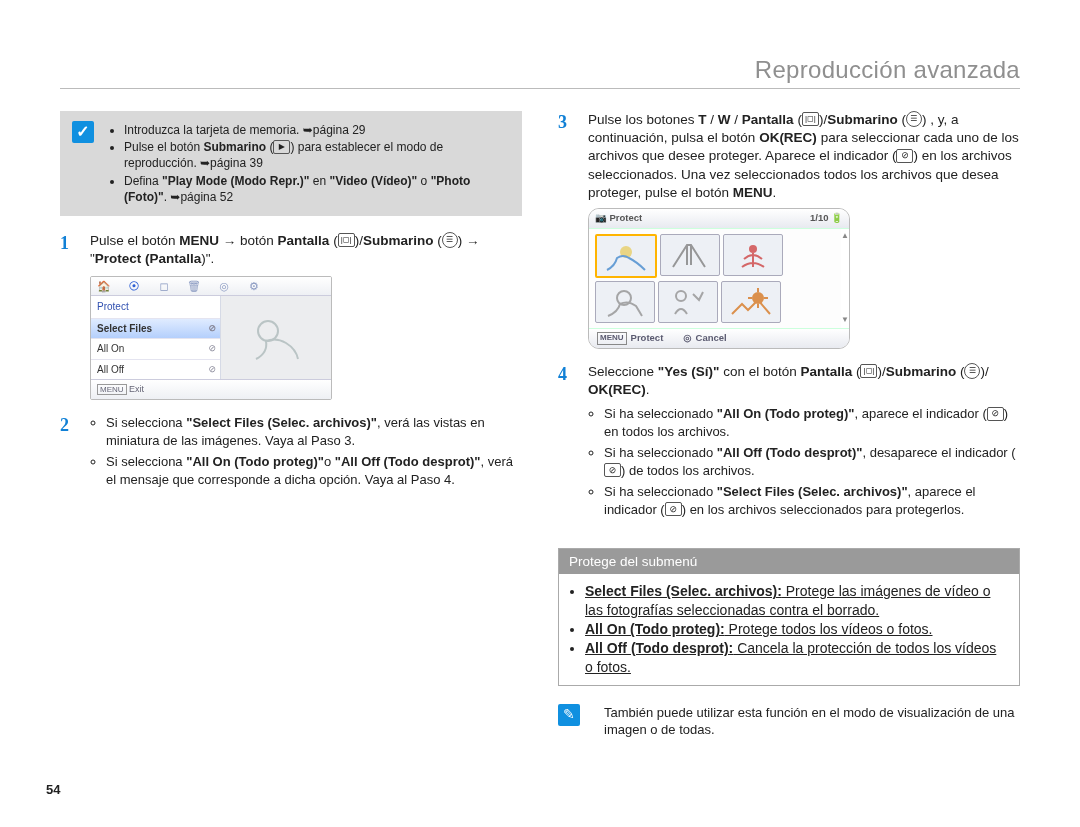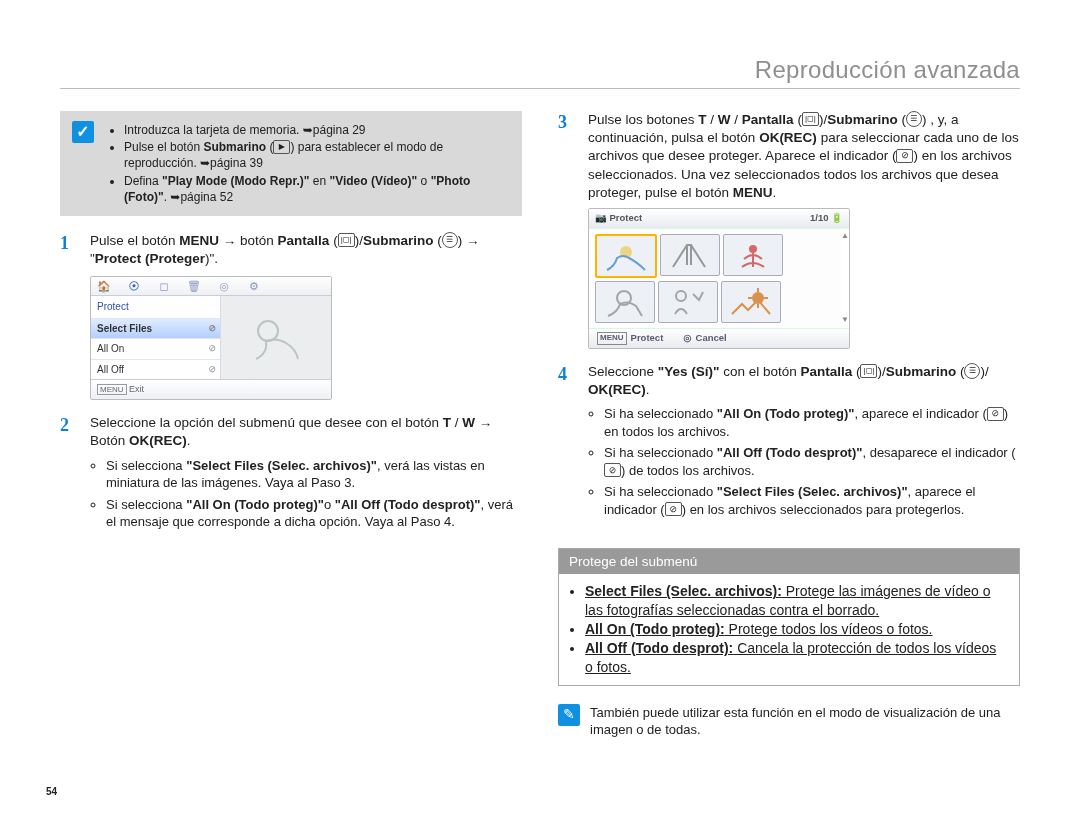--- a/index.html
+++ b/index.html
@@ -113,21 +113,21 @@
     font-size: 14px;
     line-height: 1.35;
     text-decoration: underline;
   }
   .opts-body ul { margin: 0; padding-left: 14px; }
   .note-row {
     display: flex;
     margin-top: 18px;
     font-size: 13px;
     line-height: 1.35;
-    gap: 10px;
+    gap: 24px;
   }
   .note-icon {
     width: 22px;
     height: 22px;
     flex: 0 0 22px;
     background: #1090e0;
     border-radius: 2px;
     position: relative;
   }
   .note-icon::before {
@@ -135,21 +135,21 @@
     position: absolute;
     color: #fff;
     font-size: 14px;
     top: 1px;
     left: 5px;
   }
   .page-num {
     position: absolute;
     left: 46px;
     bottom: 30px;
-    font-size: 10px;
+    font-size: 13px;
     font-weight: 700;
   }
 
   
   .menu-shot {
     width: 240px;
     border: 1px solid #bbb;
     background: #fff;
     margin: 8px 0 14px 0;
     font-size: 10px;
@@ -177,21 +177,21 @@
   .menu-bot { background:linear-gradient(#fff,#eef0f4); padding:3px 6px; border-top:1px solid #ccd; color:#667; font-size:9px;}
 
   
   .grid-shot {
     width: 260px;
     border: 1px solid #bbb;
     margin: 6px 0 14px 0;
     font-size: 9.5px;
     color: #444;
     background:#fff;
-    border-radius:2px;
+    border-radius:11px;
     overflow:hidden;
   }
   .grid-top {
     background: linear-gradient(#fff,#e8eaf0);
     display:flex;
     justify-content:space-between;
     padding:3px 6px;
     color:#555;
     font-weight:700;
     border-bottom:1px solid #cfd;
@@ -261,21 +261,21 @@
         <ul>
           <li>Introduzca la tarjeta de memoria. ➥página 29</li>
           <li>Pulse el botón <b>Submarino</b> (<span class="inline-icon">▶</span>) para establecer el modo de reproducción. ➥página 39</li>
           <li>Defina <b>"Play Mode (Modo Repr.)"</b> en <b>"Video (Vídeo)"</b> o <b>"Photo (Foto)"</b>. ➥página 52</li>
         </ul>
       </div>
 
       <ol class="steps">
         <li>
           <span class="num">1</span>
-          <span>Pulse el botón <b>MENU</b> → botón <b>Pantalla</b> (<span class="inline-icon">|◻|</span>)/<b>Submarino</b> (<span class="inline-icon round">☰</span>) → "<b>Protect (Proteger</b>)".</span>
+          <span>Pulse el botón <b>MENU</b> → botón <b>Pantalla</b> (<span class="inline-icon">|◻|</span>)/<b>Submarino</b> (<span class="inline-icon round">☰</span>) → "<b>Protect (Pantalla</b>)".</span>
 
           
           <div class="menu-shot">
             <div class="menu-top">
               <span>🏠</span>
               <span class="active">⦿</span>
               <span>◻</span>
               <span>🗑</span>
               <span>◎</span>
               <span>⚙</span>
@@ -295,21 +295,20 @@
               </div>
             </div>
             <div class="menu-bot">
               <span style="border:1px solid #999;padding:0 2px;font-size:8px;">MENU</span>&nbsp;<span>Exit</span>
             </div>
           </div>
         </li>
 
         <li>
           <span class="num">2</span>
-          <span>Seleccione la opción del submenú que desee con el botón <b>T</b> / <b>W</b> → Botón <b>OK(REC)</b>.</span>
           <ul class="sub">
             <li>Si selecciona <b>"Select Files (Selec. archivos)"</b>, verá las vistas en miniatura de las imágenes. Vaya al Paso 3.</li>
             <li>Si selecciona <b>"All On (Todo proteg)"</b>o <b>"All Off (Todo desprot)"</b>, verá el mensaje que corresponde a dicha opción. Vaya al Paso 4.</li>
           </ul>
         </li>
       </ol>
     </div>
 
     <div class="col">
       <ol class="steps">

